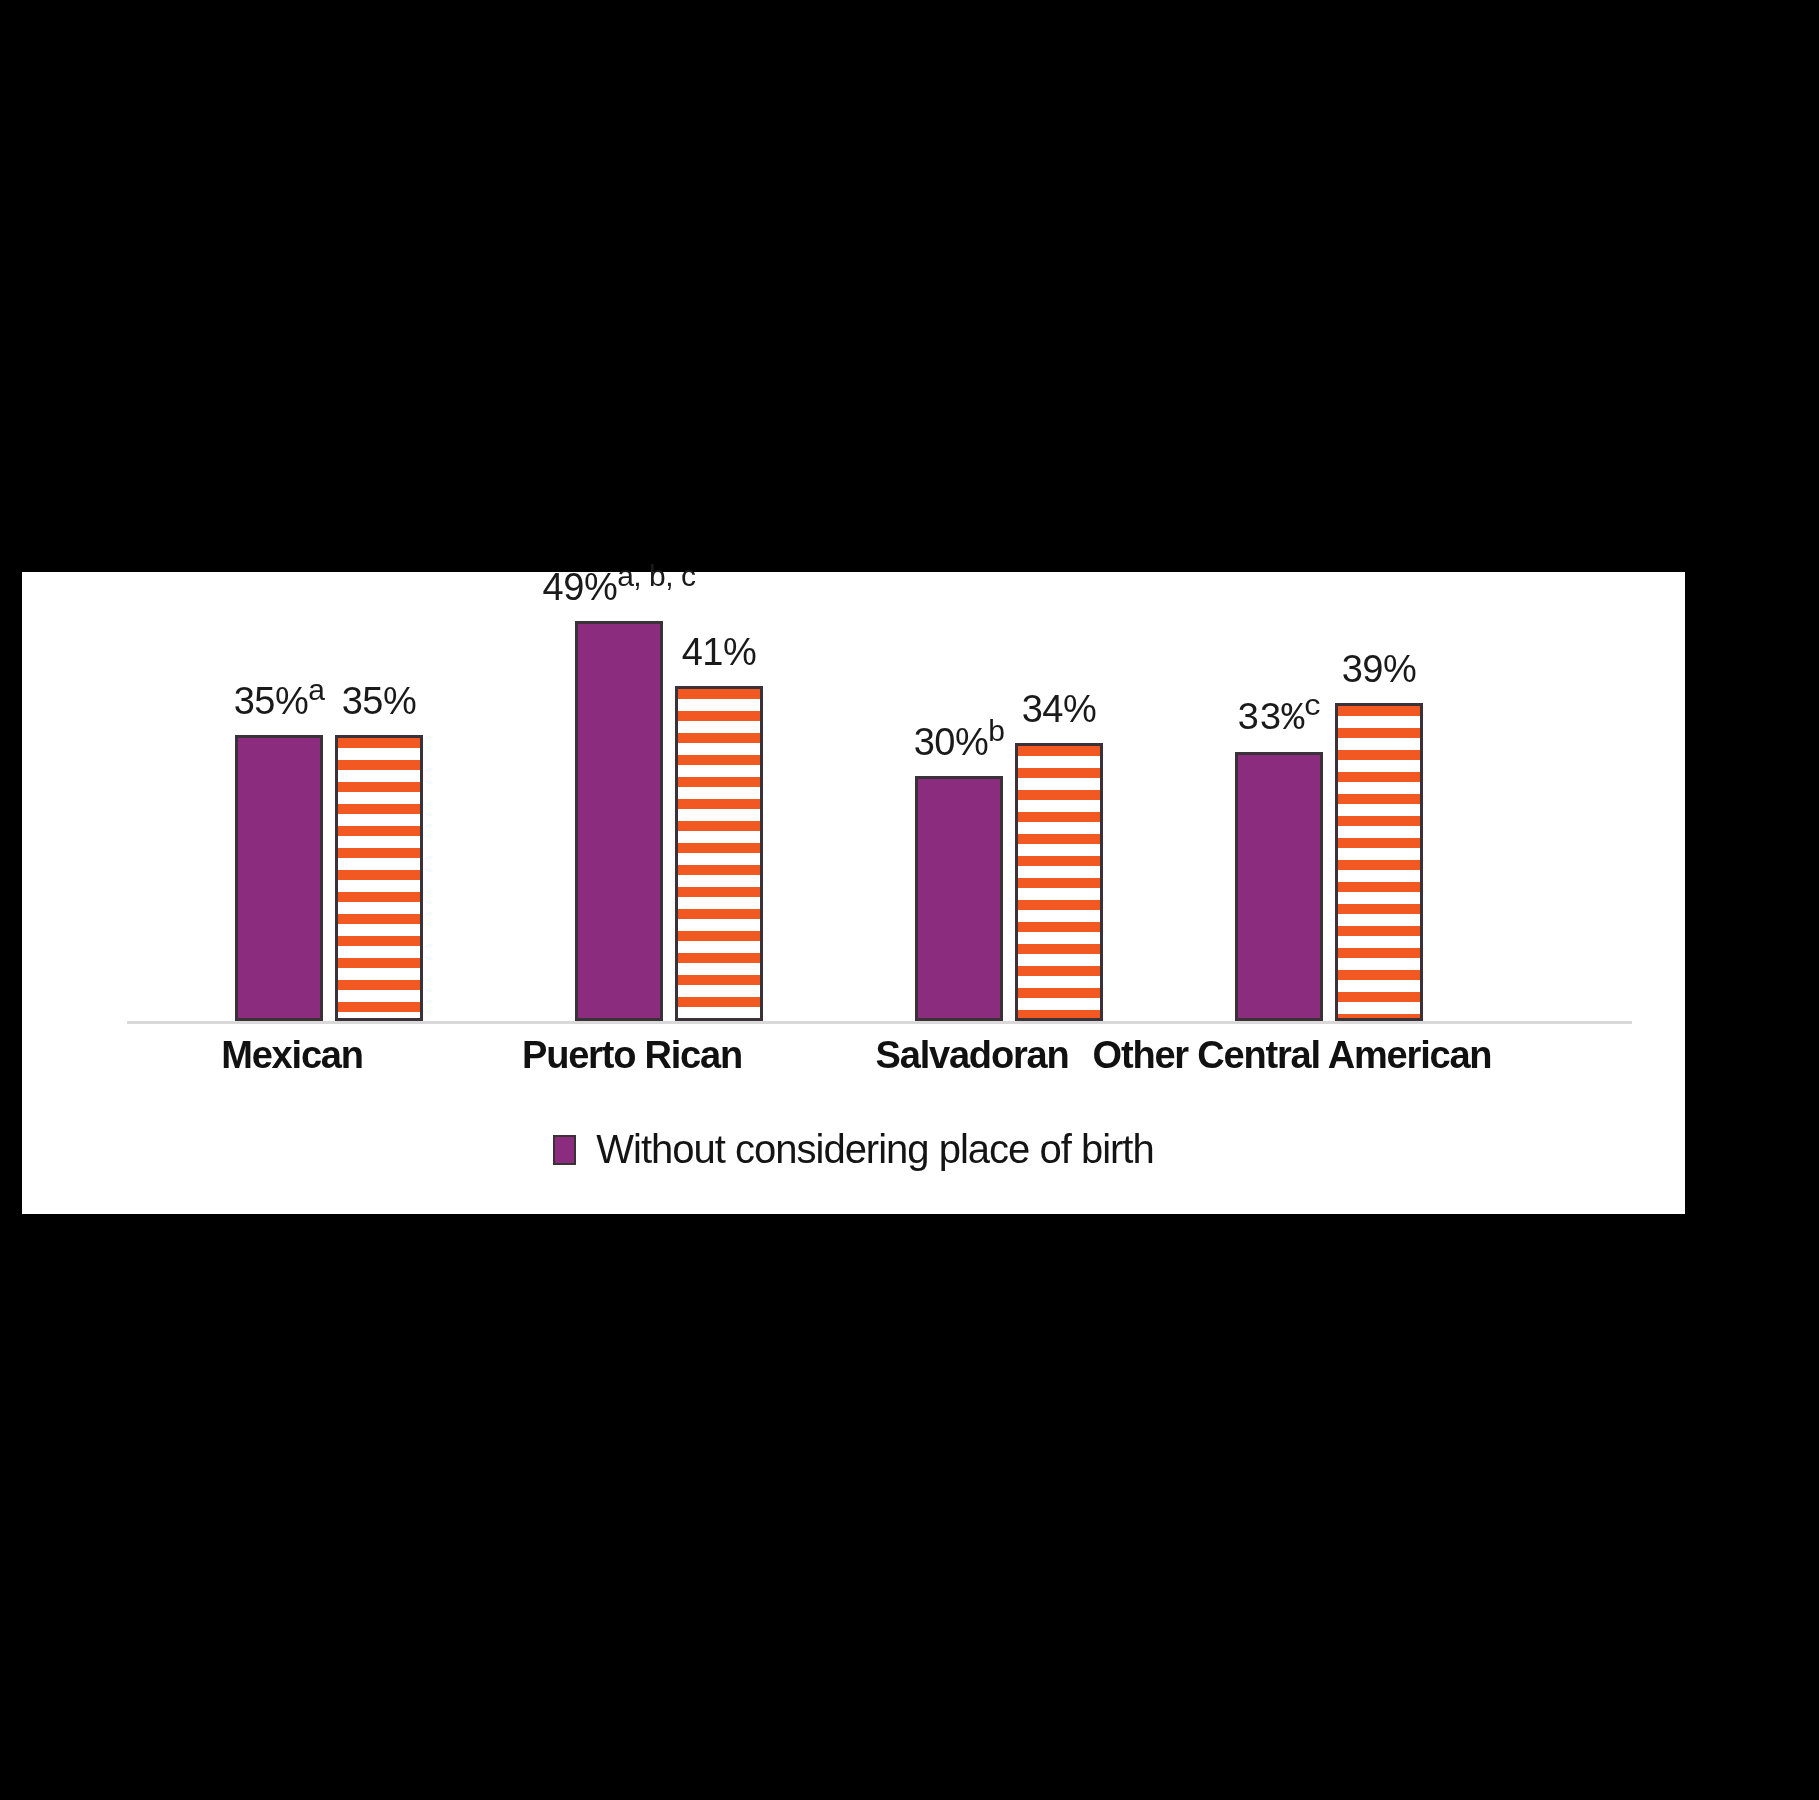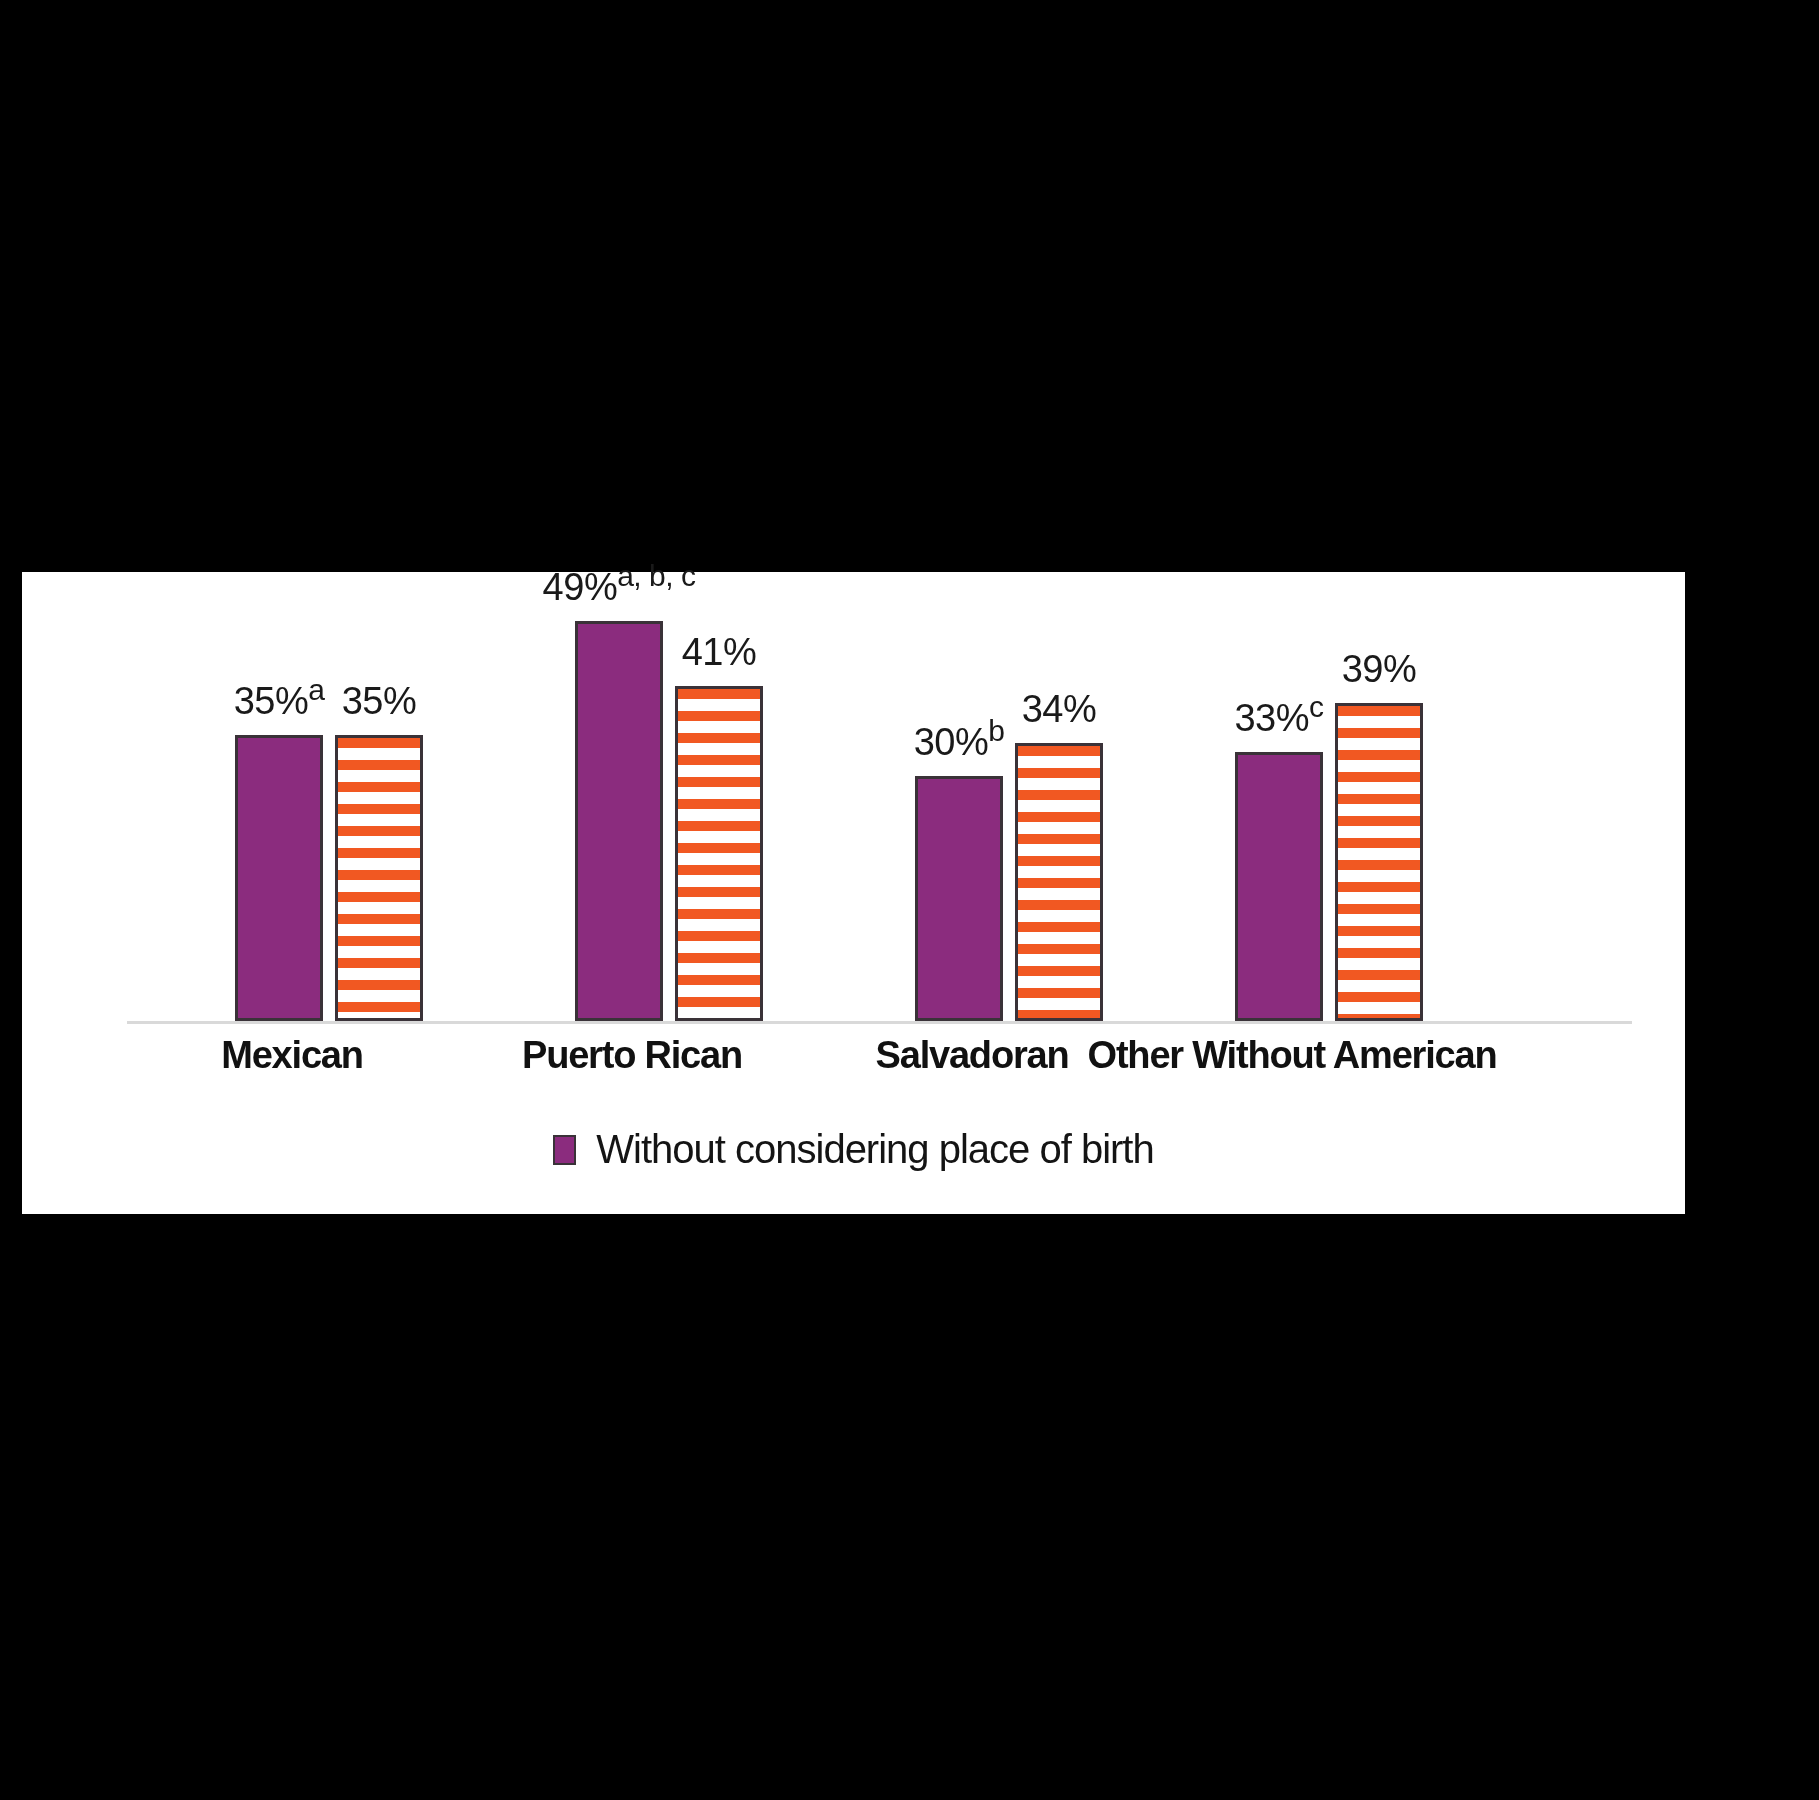--- a/index.html
+++ b/index.html
@@ -187,28 +187,28 @@
       </div>
       <div class="bar-wrap" style="left:148px;">
         <div class="value-label" style="bottom:calc(34 / 55 * 449px + 12px);"><span>34%</span></div>
         <div class="bar striped" style="height:calc(34 / 55 * 449px);"></div>
       </div>
       <div class="cat-label" style="left:105px;">Salvadoran</div>
     </div>
 
     <div class="group" style="left:1060px; width:280px;">
       <div class="bar-wrap" style="left:48px;">
-        <div class="value-label" style="bottom:calc(33 / 55 * 449px + 12px);"><span>33%</span><span class="sup">c</span></div>
+        <div class="value-label" style="bottom:calc(33 / 55 * 449px + 12px);font-family:Liberation Mono, monospace;"><span>33%</span><span class="sup">c</span></div>
         <div class="bar solid" style="height:calc(33 / 55 * 449px);"></div>
       </div>
       <div class="bar-wrap" style="left:148px;">
         <div class="value-label" style="bottom:calc(39 / 55 * 449px + 12px);"><span>39%</span></div>
         <div class="bar striped" style="height:calc(39 / 55 * 449px);"></div>
       </div>
-      <div class="cat-label" style="left:105px;">Other Without American</div>
+      <div class="cat-label" style="left:105px;">Other Central American</div>
     </div>
 
   </div>
 
   <div id="legend">
     <div class="legend-item">
       <span class="legend-swatch solid"></span>
       <span class="legend-text">Without considering place of birth</span>
     </div>
   </div>

